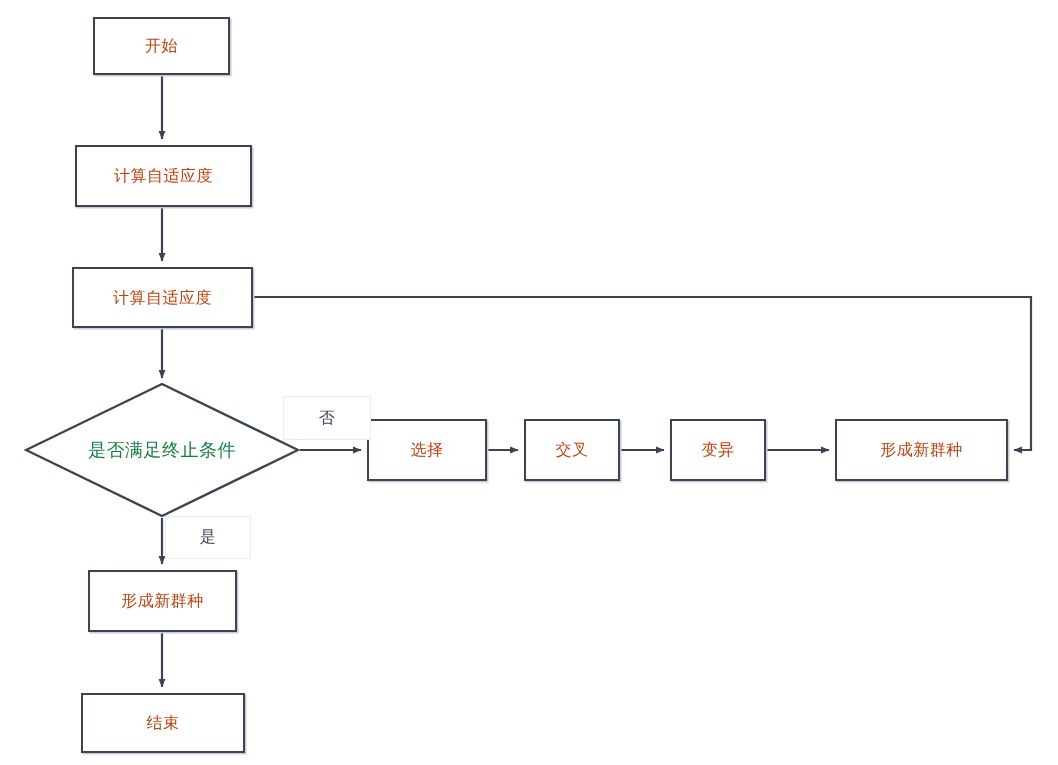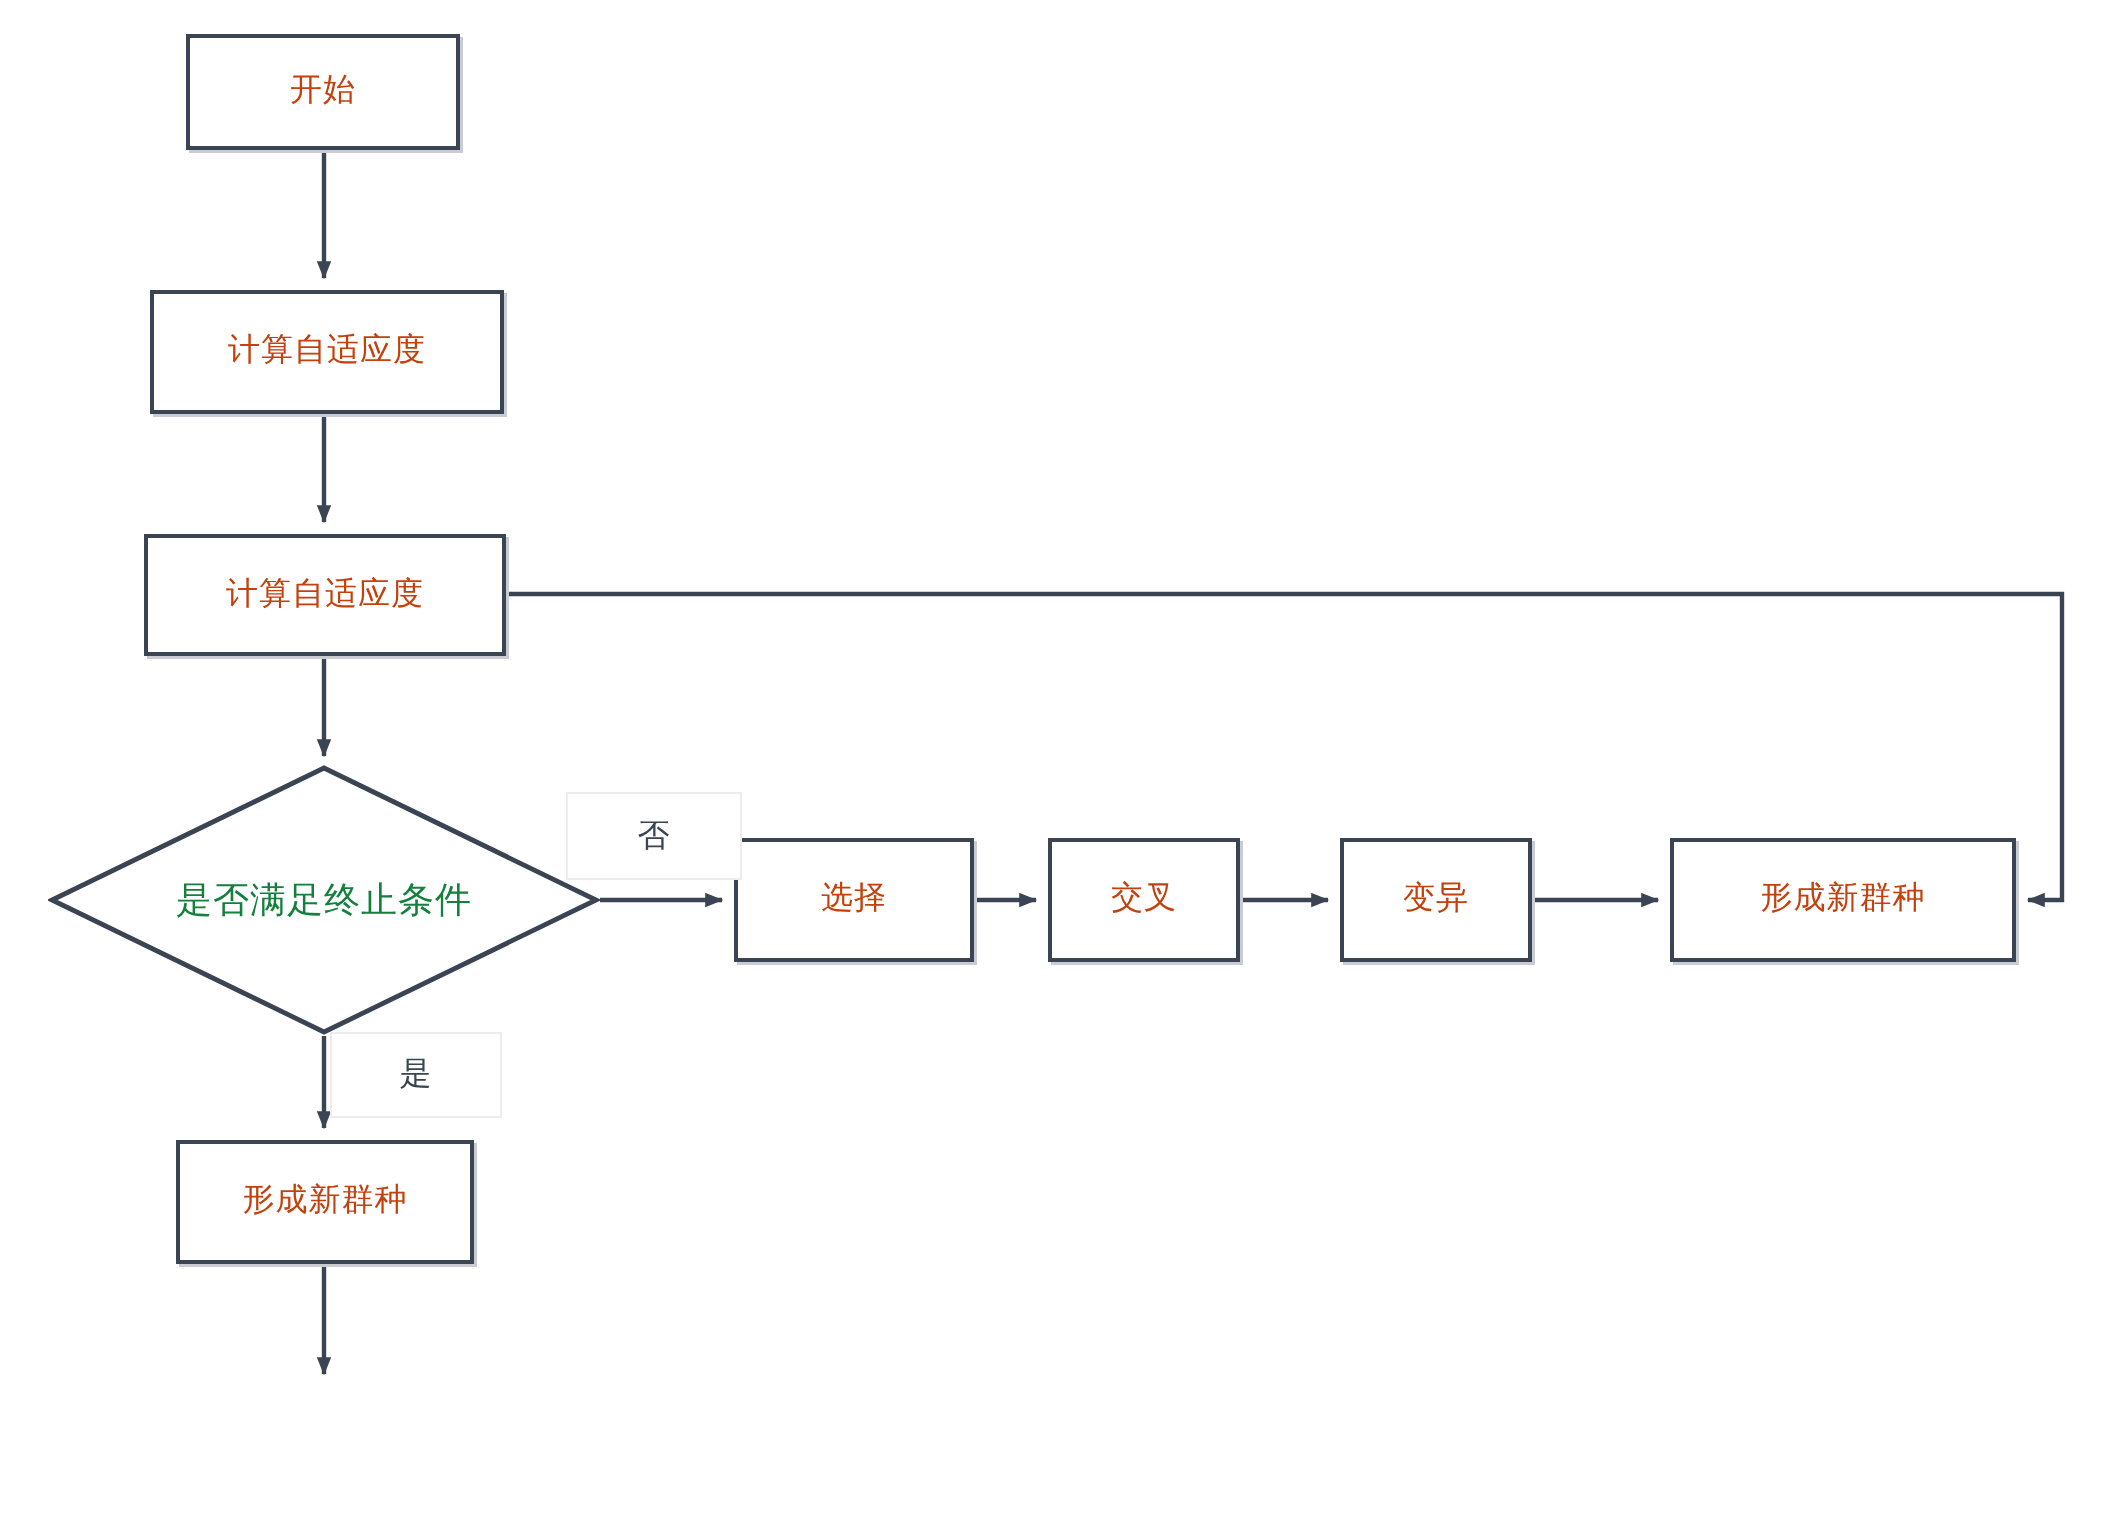--- a/index.html
+++ b/index.html
@@ -167,20 +167,23 @@
   </div>
 
   <div class="node" style="left:835px; top:419px; width:173px; height:62px;">
     <span class="node-label">形成新群种</span>
   </div>
 
   <div class="node" style="left:88px; top:570px; width:149px; height:62px;">
     <span class="node-label">形成新群种</span>
   </div>
 
+  <div class="node" style="left:81px; top:693px; width:164px; height:60px;">
+    <span class="node-label">结束</span>
+  </div>
 
   <div class="edge-label" style="left:283px; top:396px; width:88px; height:44px;">
     <span>否</span>
   </div>
 
   <div class="edge-label" style="left:165px; top:516px; width:86px; height:43px;">
     <span>是</span>
   </div>
 
 </div>

